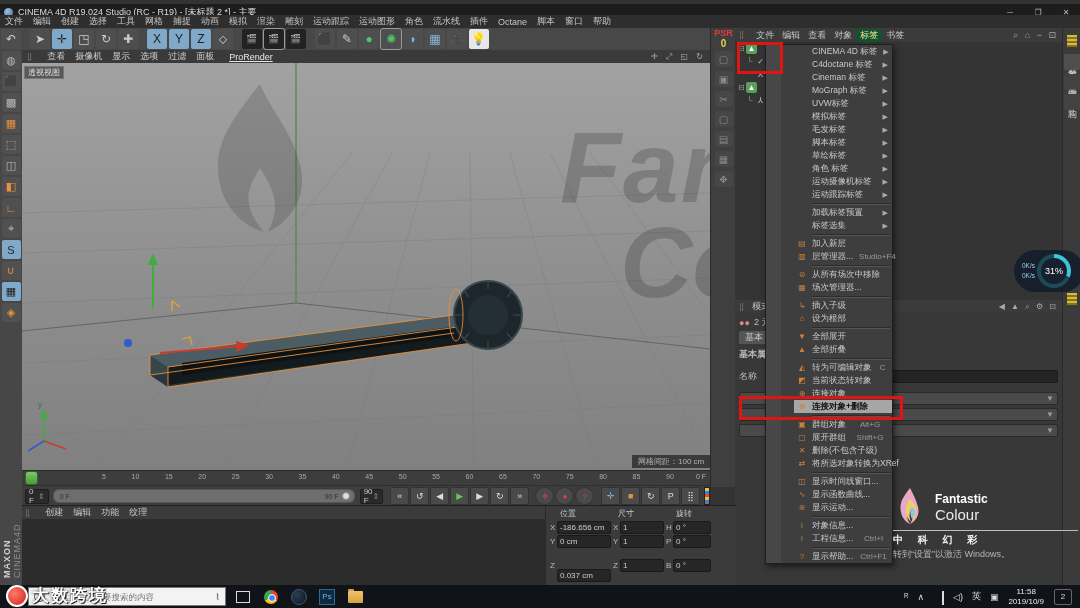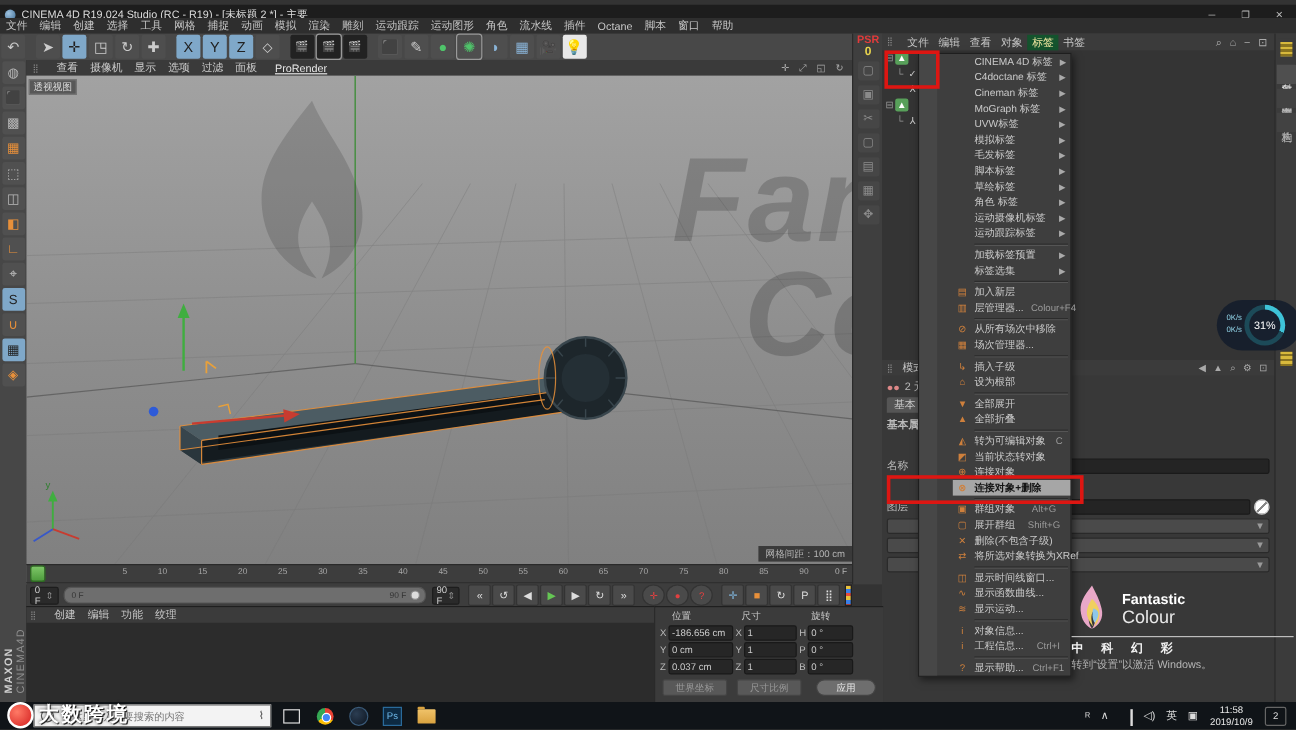--- a/index.html
+++ b/index.html
@@ -385,28 +385,23 @@
     <div class="attrrow" style="margin:16px 4px 2px 4px;">
       <span style="color:#d88;font-size:9px;margin-right:4px;">●●</span>
       <span>2 元素</span>
     </div>
     <div class="attrrow" style="margin:2px 4px;">
 
     <span class="attrtab">基本</span>
         <span class="attrtab">坐标</span>
       </div>
     <div class="attrrow" style="margin:4px 4px 2px 4px;font-weight:bold;">基本属性</div>
-    <div class="attrrow" style="margin:21px 4px;">
+    <div class="attrrow" style="margin:9px 4px;">
       <span style="width:34px;">名称</span>
       <span class="ainput"></span>
-    </div>
-    <div class="attrrow" style="margin:3px 4px;">
-      <span style="width:34px;">图层</span>
-      <span class="ainput"></span>
-      <span style="width:11px;height:11px;border:1px solid #ccc;border-radius:50%;margin-left:3px;background:linear-gradient(135deg,#fff 45%,#888 45% 55%,#fff 55%);"></span>
     </div>
     <div>
 
         <div class="attrrow" style="margin:3px 4px;">
           <span class="adrop">
             <span style="color:#999;">▼</span>
           </span>
         </div>
 
         <div class="attrrow" style="margin:3px 4px;">
@@ -572,21 +567,21 @@
       <div class="mi">
         <span class="ic">▤</span>
         <span>加入新层</span>
         <span class="sc"></span>
         <span class="sub"></span>
       </div>
 
       <div class="mi">
         <span class="ic">▥</span>
         <span>层管理器...</span>
-        <span class="sc">Colour+F4</span>
+        <span class="sc">Studio+F4</span>
         <span class="sub"></span>
       </div>
 
       <div class="msep">
         <i></i>
       </div>
 
       <div class="mi">
         <span class="ic">⊘</span>
         <span>从所有场次中移除</span>
@@ -876,21 +871,21 @@
           <span>1</span>
         </span>
         <b>P</b>
         <span class="cfield" style="width:32px;">
           <span>0 °</span>
         </span>
       </div>
 
       <div class="crow">
         <b>Z</b>
-        <span class="cfield" style="width:48px;">
+        <span class="cfield" style="width:48px;margin-top:20px;">
           <span>0.037 cm</span>
         </span>
         <b>Z</b>
         <span class="cfield" style="width:38px;">
           <span>1</span>
         </span>
         <b>B</b>
         <span class="cfield" style="width:32px;">
           <span>0 °</span>
         </span>

